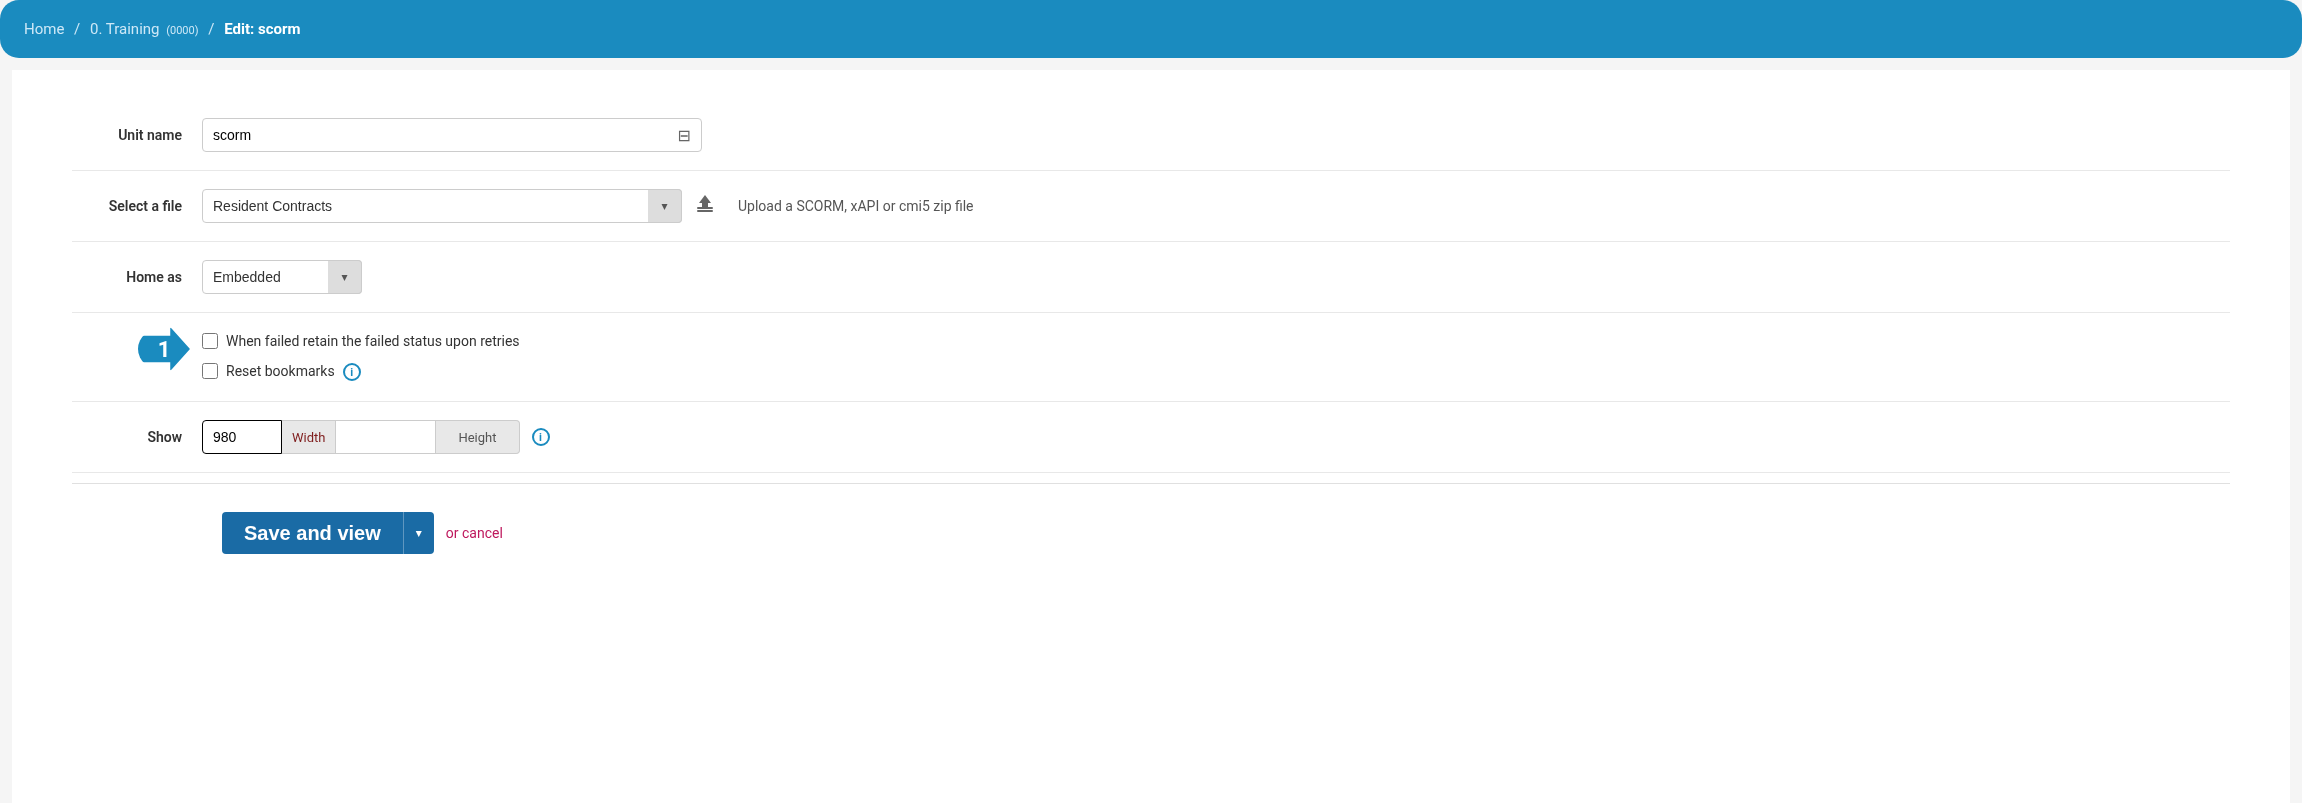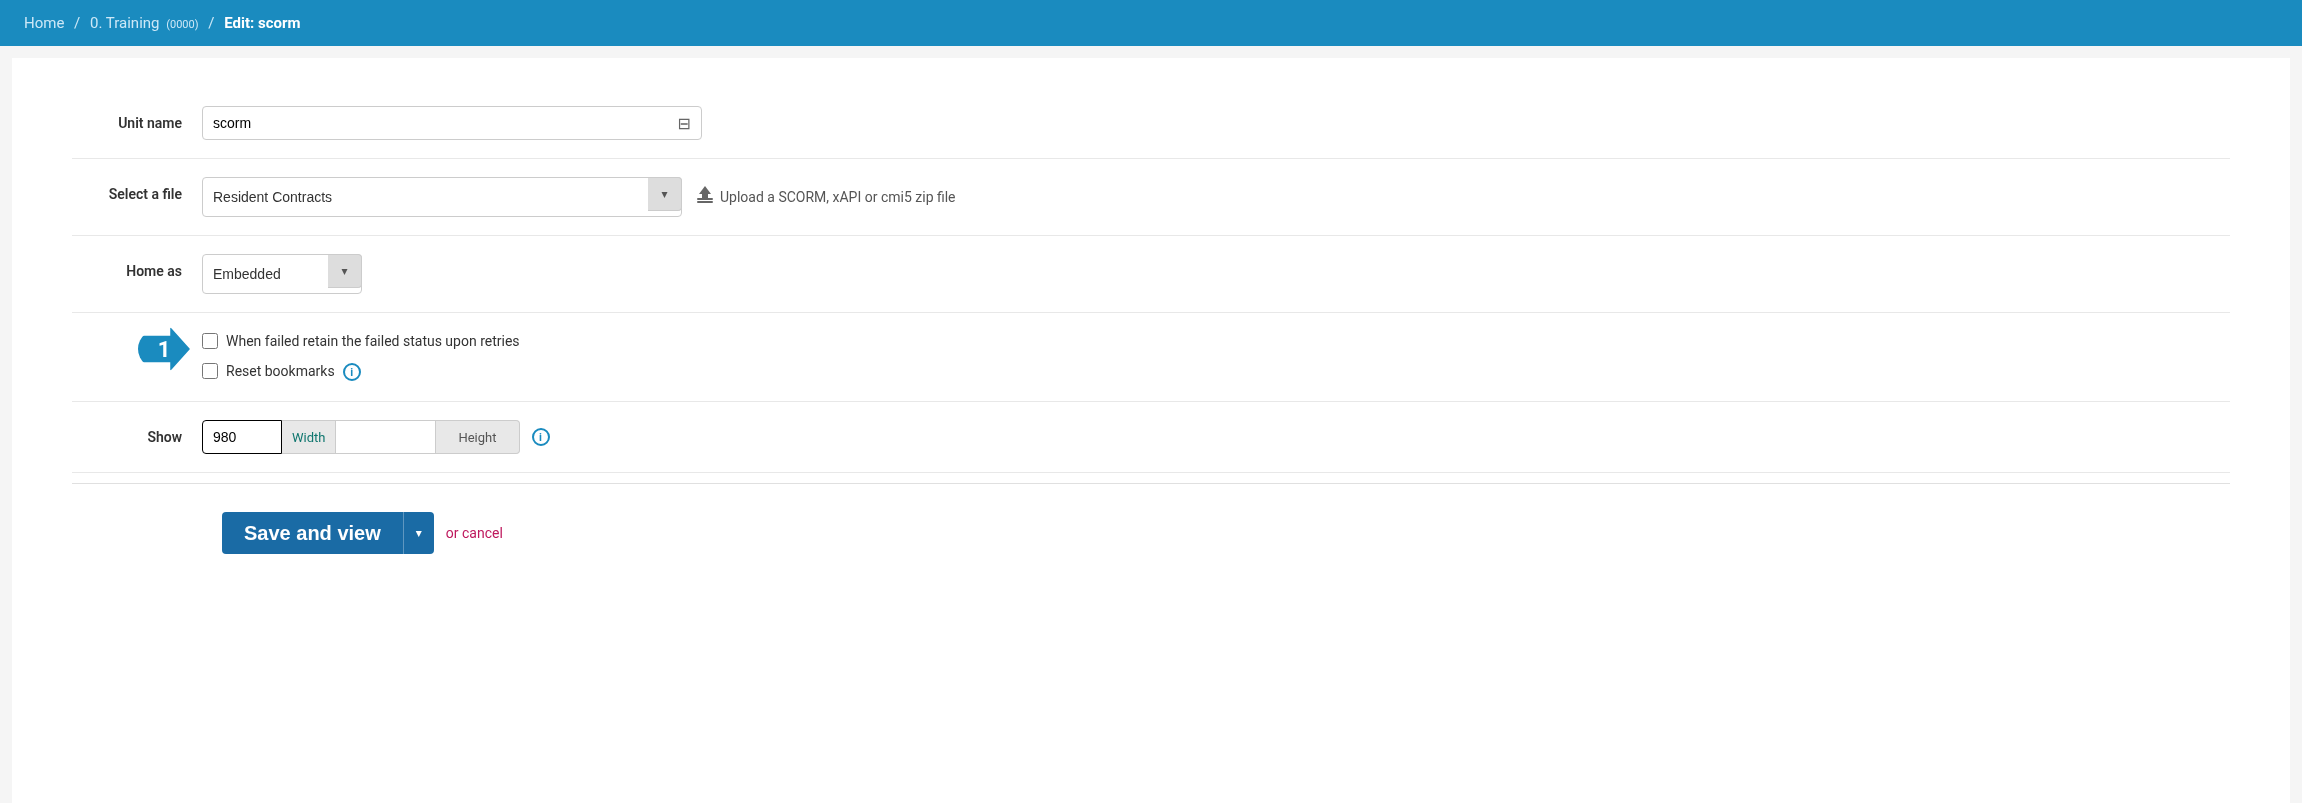--- a/index.html
+++ b/index.html
@@ -6,23 +6,24 @@
     body {
       font-family: -apple-system, BlinkMacSystemFont, "Segoe UI", Roboto, sans-serif;
       background: #f5f5f5;
       font-size: 14px;
       color: #333;
     }
 
     
     .header {
       background: #1a8bbf;
-      padding: 14px 24px;
+      padding: 20px 24px;
       display: flex;
       align-items: flex-start;
+      border-radius: 19px;
     }
     .breadcrumb {
       color: #fff;
       font-size: 15px;
     }
     .breadcrumb a {
       color: #cde8f7;
       text-decoration: none;
     }
     .breadcrumb .separator {
@@ -100,21 +101,21 @@
     .select-wrap {
       position: relative;
       display: inline-flex;
       align-items: center;
     }
     .select-control {
       border: 1px solid #ccc;
       border-radius: 4px;
       padding: 6px 36px 6px 10px;
       font-size: 14px;
-      height: 40px;
+      height: 34px;
       background: #fff;
       appearance: none;
       -webkit-appearance: none;
       cursor: pointer;
       color: #333;
       min-width: 480px;
     }
     .select-control.small {
       min-width: 160px;
     }
@@ -133,21 +134,21 @@
       justify-content: center;
       pointer-events: none;
       color: #555;
       font-size: 12px;
     }
 
     
     .upload-link {
       display: flex;
       align-items: center;
-      gap: 4px;
+      gap: 22px;
       color: #555;
       font-size: 14px;
       cursor: pointer;
       white-space: nowrap;
     }
     .upload-icon {
       font-size: 18px;
       color: #555;
     }
 
@@ -202,21 +203,21 @@
     }
     .size-label-btn {
       background: #e8e8e8;
       border: 1px solid #ccc;
       border-left: none;
       padding: 6px 10px;
       font-size: 13px;
       height: 34px;
       display: flex;
       align-items: center;
-      color: #0f766e;
+      color: #7f1d1d;
     }
     .size-input-2 {
       border: 1px solid #ccc;
       border-left: none;
       padding: 6px 10px;
       font-size: 14px;
       height: 34px;
       width: 100px;
       outline: none;
       background: #fff;

